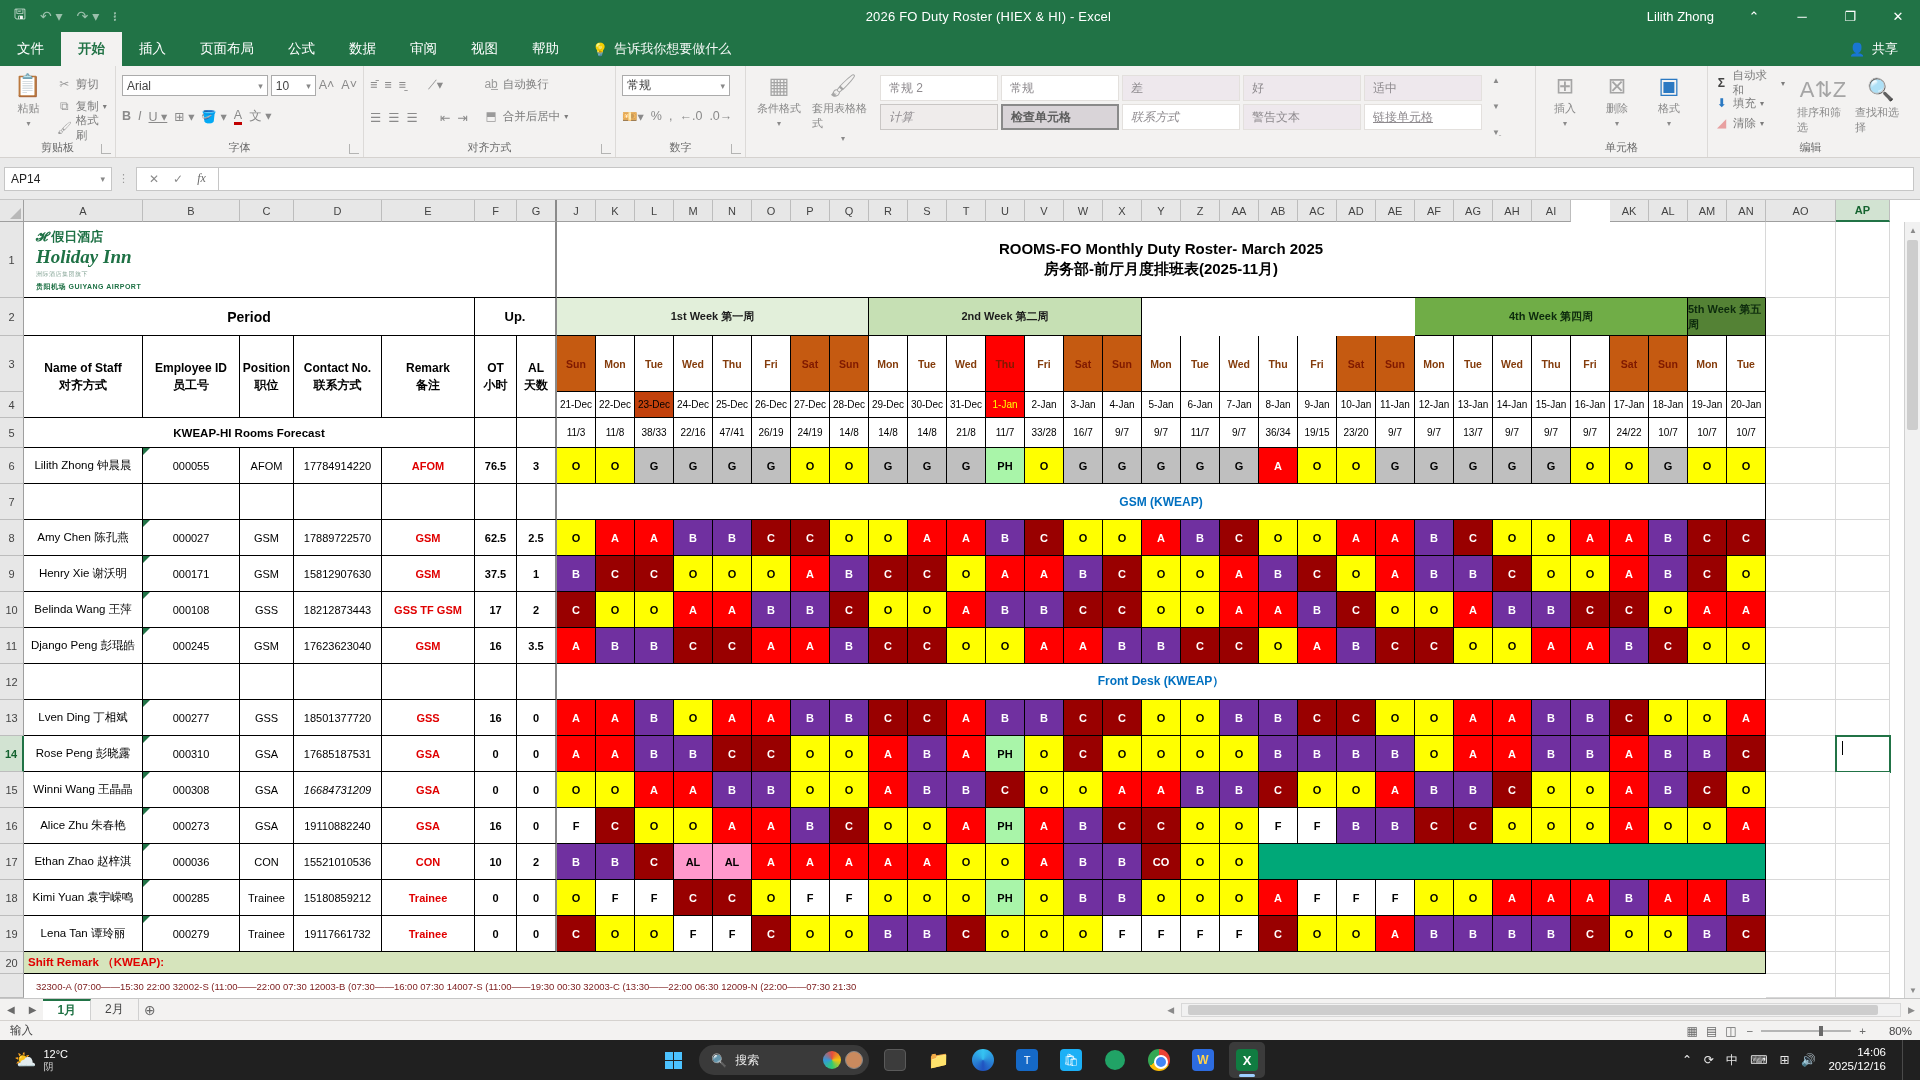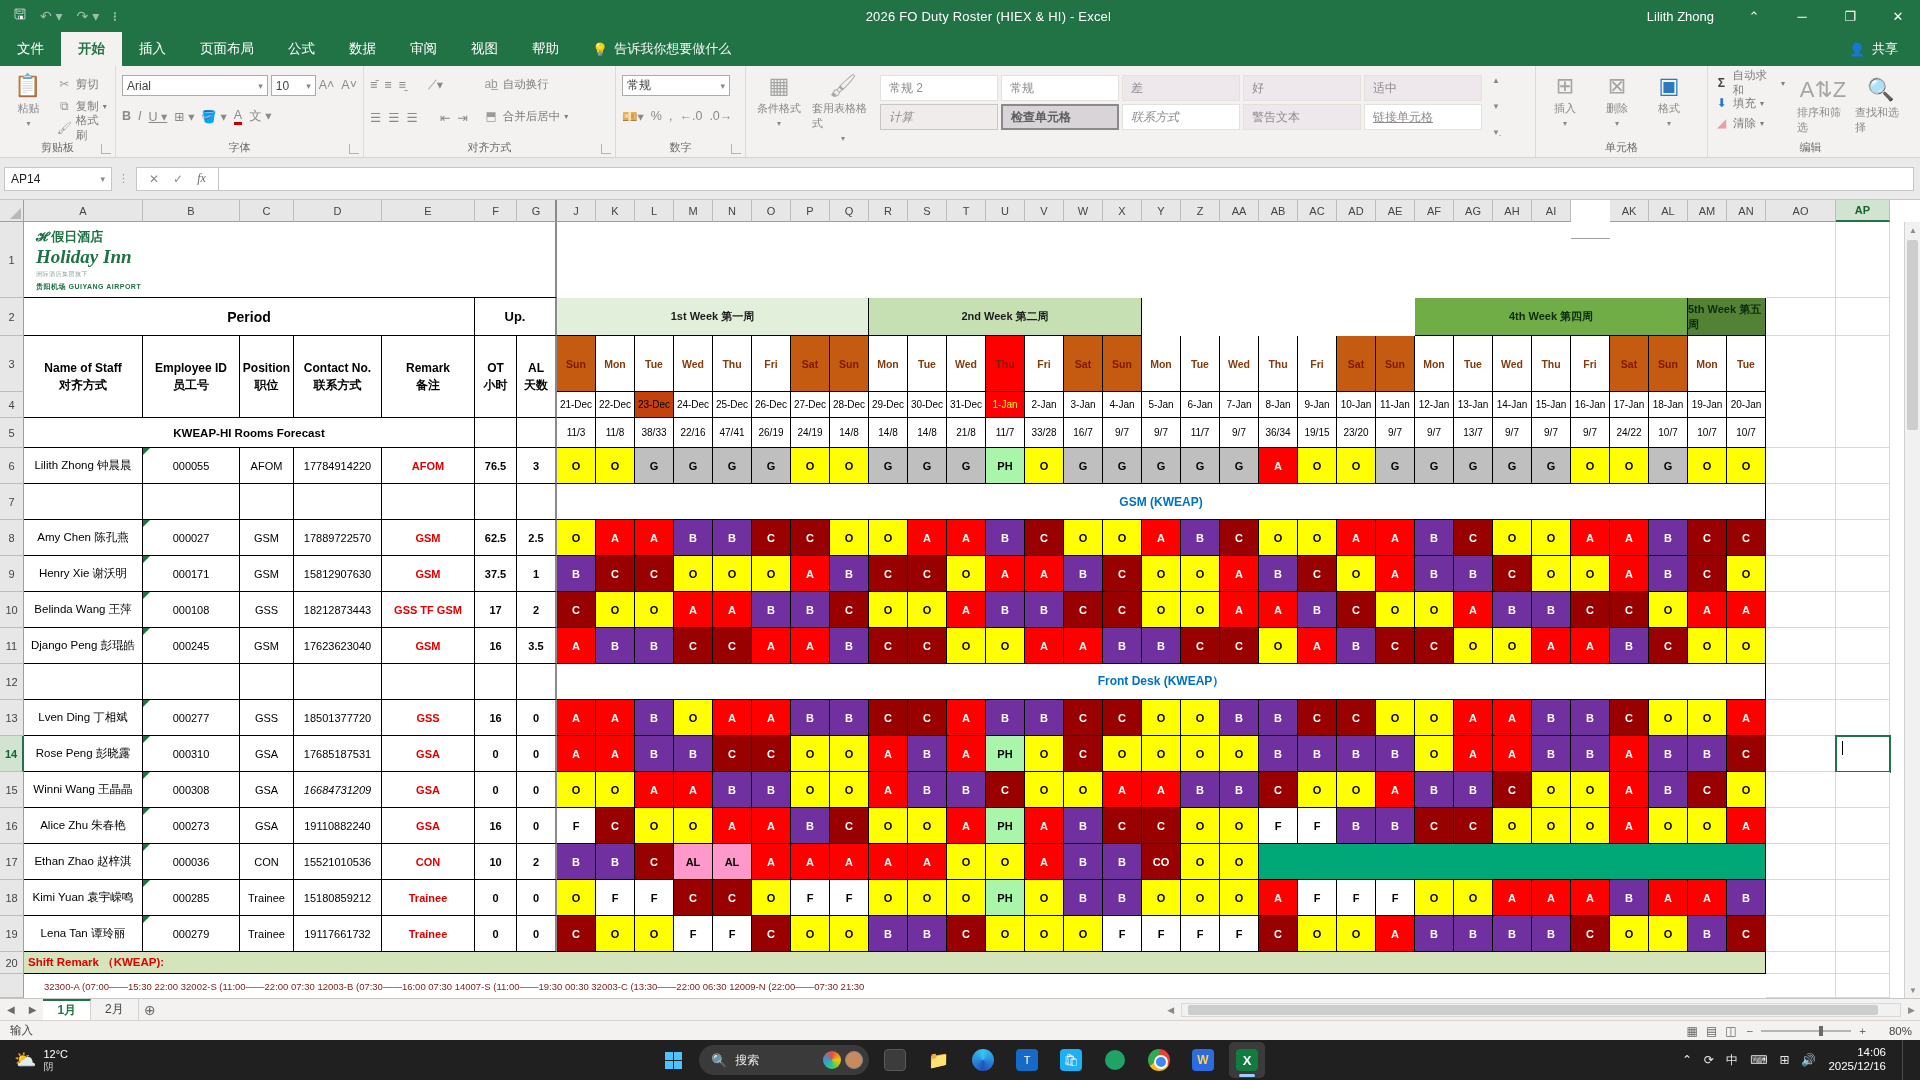--- a/index.html
+++ b/index.html
@@ -80,21 +80,21 @@
   .fcast { font-size:10px; }
   .shift { font-weight:bold; font-size:11px; }
   .namec { justify-content:center; font-size:11.5px; }
   .redtxt { color:#e00000; font-weight:bold; }
   .bluehdr { color:#0070c0; font-weight:bold; font-size:12px; border-right:1px solid #000; }
   .hcell { font-weight:bold; font-size:12px; flex-direction:column; line-height:1.35; }
   .greencorner:before { content:""; position:absolute; left:0; top:0; border-right:7px solid transparent; border-top:7px solid #217346; }
   .active-cell { outline:2px solid #217346; outline-offset:-1px; background:#fff; border-right:1px solid #d8d8d8; border-bottom:1px solid #d8d8d8; }
   .active-cell:after { content:""; position:absolute; left:6px; top:5px; width:1px; height:14px; background:#000; }
   .bandc { justify-content:flex-start; padding-left:4px; color:#e00000; font-weight:bold; font-size:11.5px; background:#d6e4bc; }
-  .clipc { justify-content:flex-start; padding-left:20px; color:#7b1a1a; font-size:9.5px; white-space:nowrap; border-right:none; border-bottom:none; }
+  .clipc { justify-content:flex-start; padding-left:12px; color:#7b1a1a; font-size:9.5px; white-space:nowrap; border-right:none; border-bottom:none; }
   .vscroll { position:absolute; right:0; top:22px; width:16px; height:776px; background:#f1f1f1; border-left:1px solid #d0d0d0; }
   .vthumb { position:absolute; left:2px; top:18px; width:11px; height:190px; background:#cdcdcd; border-radius:2px; }
   .varr { position:absolute; left:0; width:16px; height:16px; color:#8a8a8a; font-size:8px; display:flex; align-items:center; justify-content:center; }
 
   
   .hi-cn { color:#1e7145; font-size:13px; font-weight:bold; }
   .hi-en { color:#1e7145; font-size:19px; font-weight:bold; font-style:italic; font-family:"Liberation Serif",serif; }
   .hi-sub { color:#8aa89a; font-size:6px; margin-top:2px; letter-spacing:.5px; }
   .hi-air { color:#1e7145; font-size:7px; font-weight:bold; margin-top:3px; letter-spacing:.5px; }
 
@@ -459,20 +459,24 @@
         <div class="c gut" style="grid-area: 18 / 1 / span 1 / span 1;">17</div>
         <div class="c gut" style="grid-area: 19 / 1 / span 1 / span 1;">18</div>
         <div class="c gut" style="grid-area: 20 / 1 / span 1 / span 1;">19</div>
         <div class="c gut" style="grid-area: 21 / 1 / span 1 / span 1;">20</div>
         <div class="c gut" style="grid-area: 22 / 1 / span 1 / span 1;"></div>
         <div class="c logo-cell freeze" style="grid-area: 2 / 2 / span 1 / span 7; border-bottom: 1px solid rgb(0, 0, 0);">
           <div class="hi-cn">𝓗 假日酒店</div>
           <div class="hi-en">Holiday Inn</div>
           <div class="hi-sub">洲际酒店集团旗下</div>
           <div class="hi-air">贵阳机场 GUIYANG AIRPORT</div>
+        </div>
+        <div class="c title-cell" style="grid-area: 2 / 9 / span 1 / span 31; border-bottom: 1px solid rgb(0, 0, 0);">
+          <div class="title-en">ROOMS-FO Monthly Duty Roster- March 2025</div>
+          <div class="title-cn">房务部-前厅月度排班表(2025-11月)</div>
         </div>
         <div class="c empty" style="grid-area: 2 / 40 / span 1 / span 1;"></div>
         <div class="c empty" style="grid-area: 2 / 41 / span 1 / span 1;"></div>
         <div class="c " style="grid-area: 3 / 2 / span 1 / span 5; font-weight: bold; font-size: 14px;">Period</div>
         <div class="c freeze" style="grid-area: 3 / 7 / span 1 / span 2; font-weight: bold; font-size: 13px;">Up.</div>
         <div class="c wk" style="grid-area: 3 / 9 / span 1 / span 8; background: rgb(226, 239, 218); color: rgb(28, 28, 28);">1st Week 第一周</div>
         <div class="c wk" style="grid-area: 3 / 17 / span 1 / span 7; background: rgb(198, 224, 180); color: rgb(28, 28, 28);">2nd Week 第二周</div>
         <div class="c wk" style="grid-area: 3 / 31 / span 1 / span 7; background: rgb(112, 173, 71); color: rgb(13, 43, 13);">4th Week 第四周</div>
         <div class="c wk" style="grid-area: 3 / 38 / span 1 / span 2; background: rgb(84, 130, 53); color: rgb(13, 43, 13);">5th Week 第五周</div>
         <div class="c empty" style="grid-area: 3 / 40 / span 1 / span 1;"></div>

